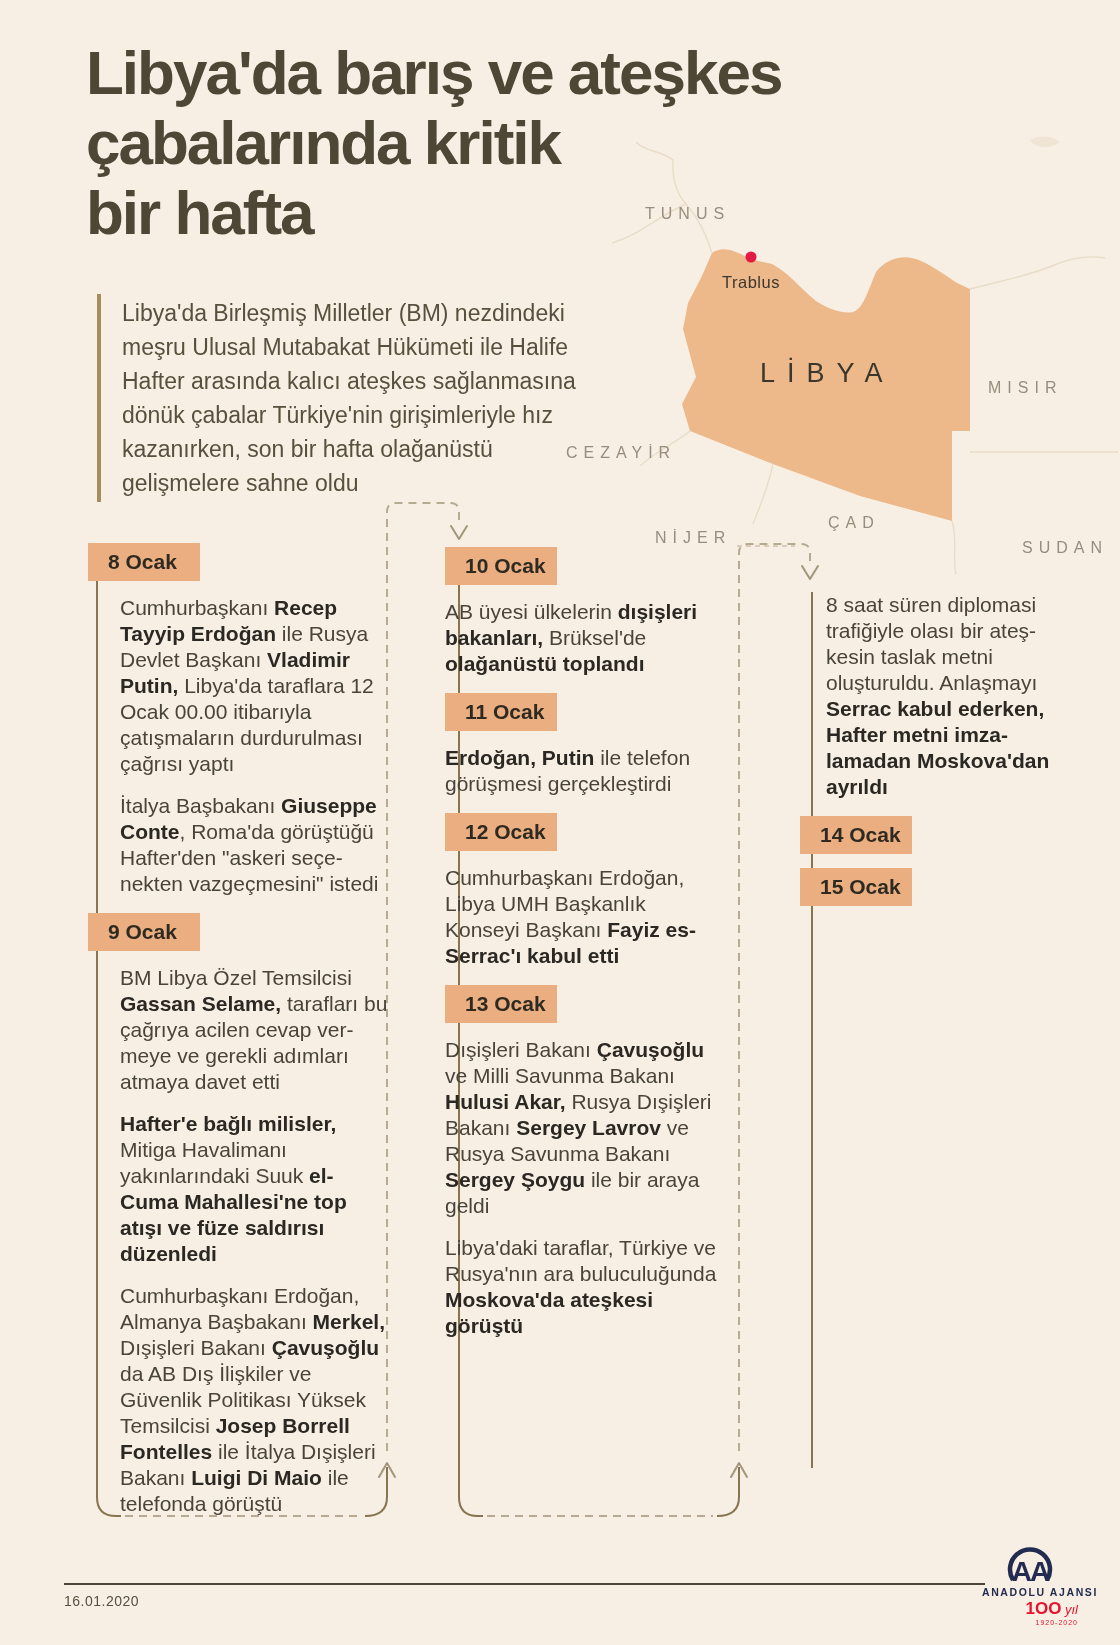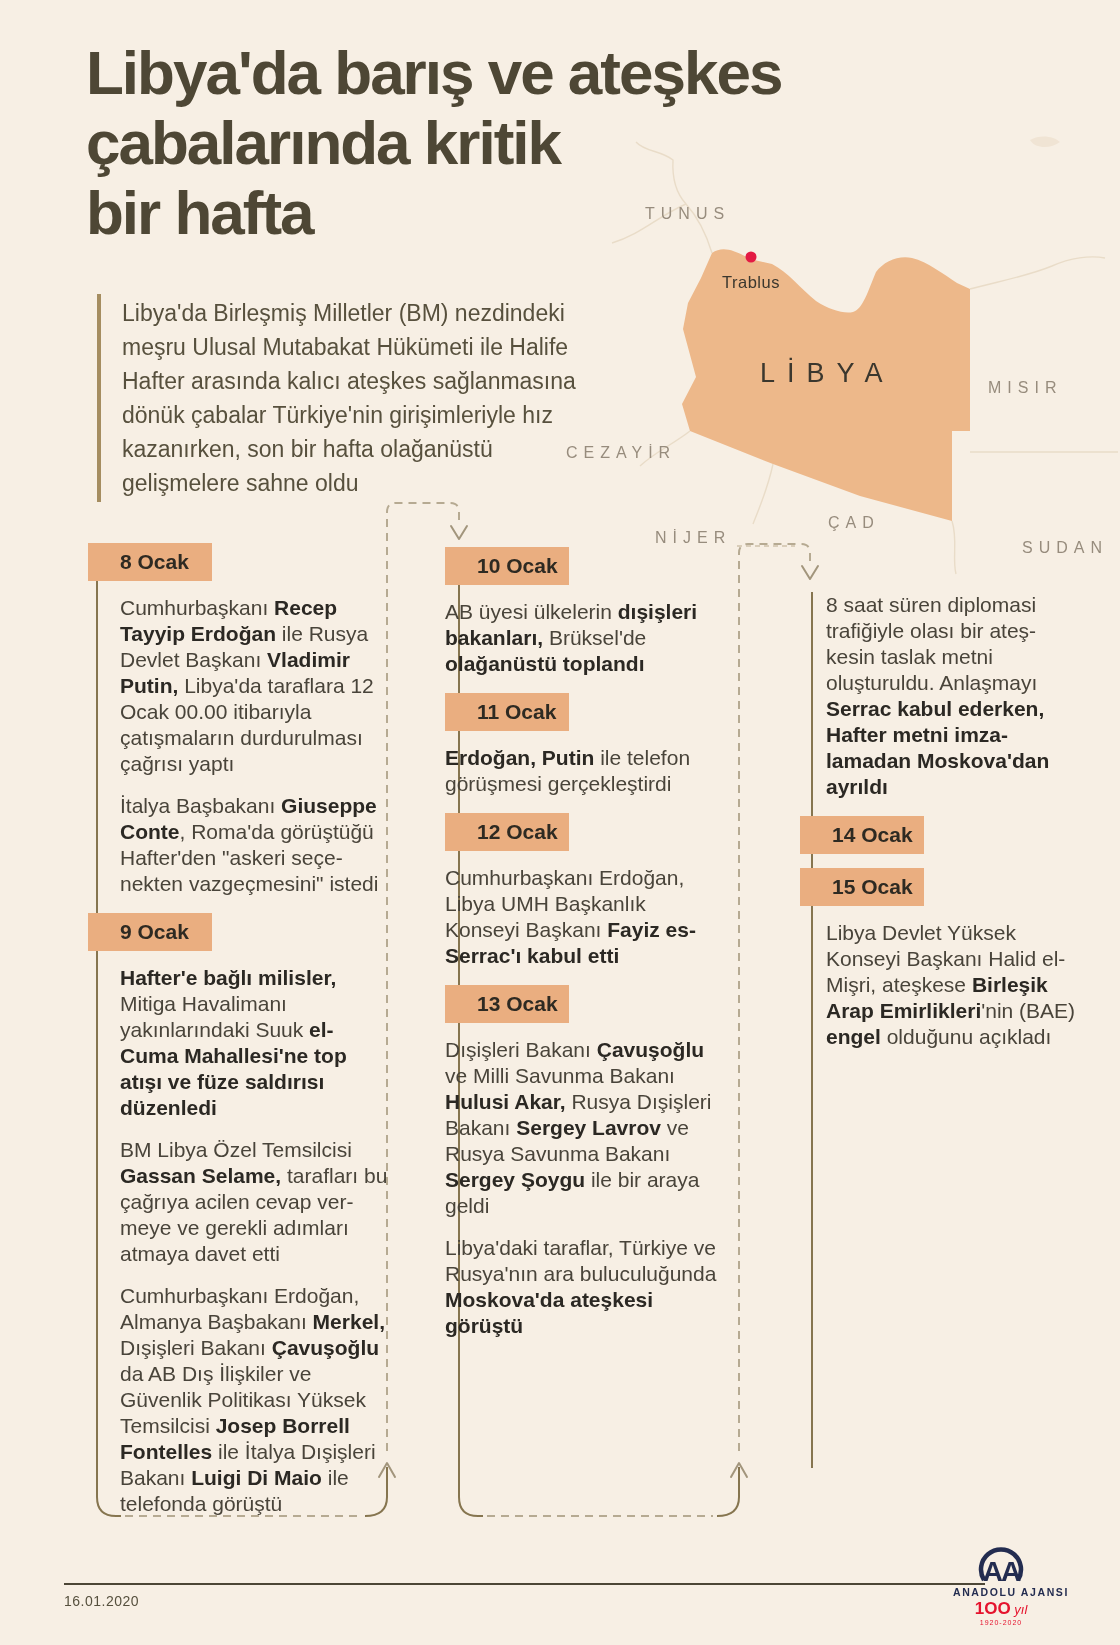--- a/index.html
+++ b/index.html
@@ -14,31 +14,31 @@
   .intro{position:absolute;left:97px;top:282px;width:500px;z-index:1;display:flex;margin-top:12px;}
   .intro .bar{width:4px;background:#A58D60;margin-right:21px;flex:none;}
   .intro p{margin:2px 0;font-size:23px;line-height:34px;color:#57503D;width:474px;}
 
   .col{position:absolute;z-index:1;}
   .col1{left:88px;top:543px;width:312px;}
   .col2{left:445px;top:547px;width:312px;}
   .col3{left:800px;top:592px;width:300px;}
 
   .datebox{width:92px;background:#EAAE80;color:#2E2A22;font-weight:bold;
-    font-size:21px;padding:7px 0 7px 32px;margin:0 0 14px 0;}
+    font-size:21px;padding:7px 0 7px 20px;margin:0 0 14px 0;}
   .col p.body{margin:0 0 16px 0;font-size:21px;line-height:26px;color:#49443A;}
   .col1 p.body{margin-left:32px;width:268px;}
   .col2 p.body{width:272px;}
   .col3 p.body{margin-left:26px;width:250px;}
   .b{font-weight:bold;color:#2B2823;}
 
   .footer-rule{position:absolute;left:64px;top:1583px;width:921px;height:2px;background:#4C4636;z-index:1;}
   .footer-date{position:absolute;left:64px;top:1593px;font-size:14px;color:#56503E;letter-spacing:.5px;z-index:1;}
 
-  .aa-logo{position:absolute;left:953px;top:1542px;width:96px;text-align:center;z-index:1;color:#232C50;}
+  .aa-logo{position:absolute;left:982px;top:1542px;width:96px;text-align:right;z-index:1;color:#232C50;}
   .aa-logo svg{display:block;margin:0 auto;}
   .aa-name{font-size:10.5px;font-weight:bold;letter-spacing:1.6px;margin-top:2px;white-space:nowrap;}
   .aa-100{color:#E5132D;font-size:17px;font-weight:bold;line-height:16px;margin-top:3px;}
   .aa-100 .yil{font-style:italic;font-weight:normal;font-size:13px;}
   .aa-years{color:#E5132D;font-size:7px;letter-spacing:1px;margin-top:1px;}
 
   text.maplabel{fill:#978C7D;font-family:"Liberation Sans",sans-serif;font-size:16px;letter-spacing:6px;}
   text.country{fill:#3B372E;font-family:"Liberation Sans",sans-serif;font-size:27px;letter-spacing:12px;}
   text.city{fill:#3B372E;font-family:"Liberation Sans",sans-serif;font-size:16.5px;letter-spacing:.5px;}
 </style>
@@ -106,42 +106,41 @@
   <div class="intro">
     <div class="bar"></div>
     <p>Libya'da Birleşmiş Milletler (BM) nezdindeki meşru Ulusal Mutabakat Hükümeti ile Halife Hafter arasında kalıcı ateşkes sağlanmasına dönük çabalar Türkiye'nin girişimleriyle hız kazanırken, son bir hafta olağanüstü gelişmelere sahne oldu</p>
   </div>
 
   <div class="col col1">
     <div class="datebox">8 Ocak</div>
     <p class="body"><span>Cumhurbaşkanı </span><span class="b">Recep Tayyip Erdoğan</span><span> ile Rusya Devlet Başkanı </span><span class="b">Vladimir Putin,</span><span> Libya'da taraflara 12 Ocak 00.00 itibarıyla çatışmaların durdurulması çağrısı yaptı</span></p>
     <p class="body"><span>İtalya Başbakanı </span><span class="b">Giuseppe Conte</span><span>, Roma'da görüştüğü Hafter'den "askeri seçe-nekten vazgeçmesini" istedi</span></p>
     <div class="datebox">9 Ocak</div>
+    <p class="body"><span>BM Libya Özel Temsilcisi </span><span class="b">Gassan Selame,</span><span> tarafları bu çağrıya acilen cevap ver-meye ve gerekli adımları atmaya davet etti</span></p>
     <p class="body"><span class="b">Hafter'e bağlı milisler,</span><span> Mitiga Havalimanı yakınlarındaki Suuk </span><span class="b">el-Cuma Mahallesi'ne top atışı ve füze saldırısı düzenledi</span></p>
-    <p class="body"><span>BM Libya Özel Temsilcisi </span><span class="b">Gassan Selame,</span><span> tarafları bu çağrıya acilen cevap ver-meye ve gerekli adımları atmaya davet etti</span></p>
     <p class="body"><span>Cumhurbaşkanı Erdoğan, Almanya Başbakanı </span><span class="b">Merkel,</span><span> Dışişleri Bakanı </span><span class="b">Çavuşoğlu</span><span> da AB Dış İlişkiler ve Güvenlik Politikası Yüksek Temsilcisi </span><span class="b">Josep Borrell Fontelles</span><span> ile İtalya Dışişleri Bakanı </span><span class="b">Luigi Di Maio</span><span> ile telefonda görüştü</span></p>
   </div>
 
   <div class="col col2">
     <div class="datebox">10 Ocak</div>
     <p class="body"><span>AB üyesi ülkelerin </span><span class="b">dışişleri bakanları,</span><span> Brüksel'de </span><span class="b">olağanüstü toplandı</span></p>
     <div class="datebox">11 Ocak</div>
     <p class="body"><span class="b">Erdoğan, Putin</span><span> ile telefon görüşmesi gerçekleştirdi</span></p>
     <div class="datebox">12 Ocak</div>
     <p class="body"><span>Cumhurbaşkanı Erdoğan, Libya UMH Başkanlık Konseyi Başkanı </span><span class="b">Fayiz es-Serrac'ı kabul etti</span></p>
     <div class="datebox">13 Ocak</div>
     <p class="body"><span>Dışişleri Bakanı </span><span class="b">Çavuşoğlu</span><span> ve Milli Savunma Bakanı </span><span class="b">Hulusi Akar,</span><span> Rusya Dışişleri Bakanı </span><span class="b">Sergey Lavrov</span><span> ve Rusya Savunma Bakanı </span><span class="b">Sergey Şoygu</span><span> ile bir araya geldi</span></p>
     <p class="body"><span>Libya'daki taraflar, Türkiye ve Rusya'nın ara buluculuğunda </span><span class="b">Moskova'da ateşkesi görüştü</span></p>
   </div>
 
   <div class="col col3">
     <p class="body"><span>8 saat süren diplomasi trafiğiyle olası bir ateş-kesin taslak metni oluşturuldu. Anlaşmayı </span><span class="b">Serrac kabul ederken, Hafter metni imza-lamadan Moskova'dan ayrıldı</span></p>
     <div class="datebox">14 Ocak</div>
     <div class="datebox">15 Ocak</div>
-    <p class="body"><span>Libya Devlet Yüksek Konseyi Başkanı Halid el-Mişri, ateşkese </span><span class="b">Birleşik Arap Emirlikleri</span><span>'nin (BAE) </span><span class="b">engel</span><span> olduğunu açıkladı</span></p>
   </div>
 
   <div class="footer-rule"></div>
   <div class="footer-date">16.01.2020</div>
 
   <div class="aa-logo">
     <svg width="56" height="42" viewBox="0 0 56 42">
       <path d="M11 38 A20 20 0 1 1 45 38" stroke="#232C50" stroke-width="4.5" fill="none"></path>
       <text x="28" y="39" text-anchor="middle" font-family="Liberation Sans, sans-serif" font-size="28" font-weight="bold" letter-spacing="-2" fill="#232C50">AA</text>
     </svg>

